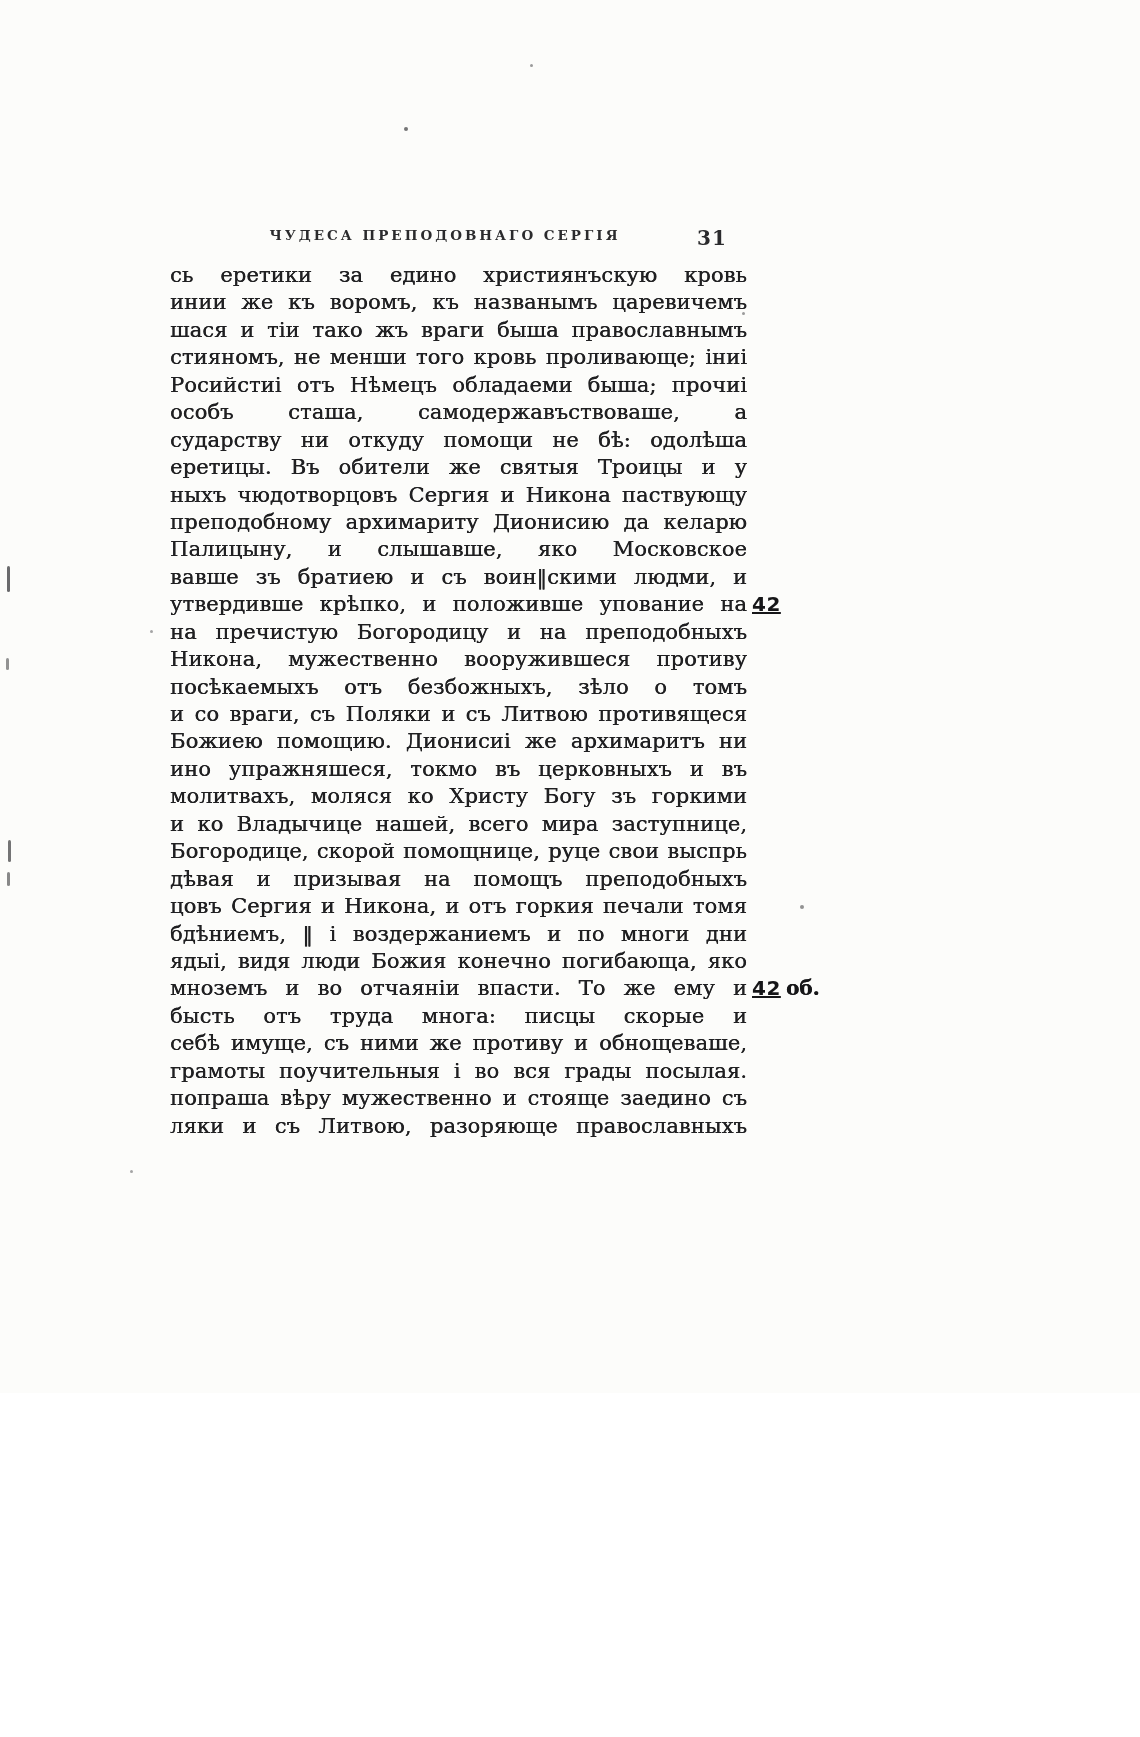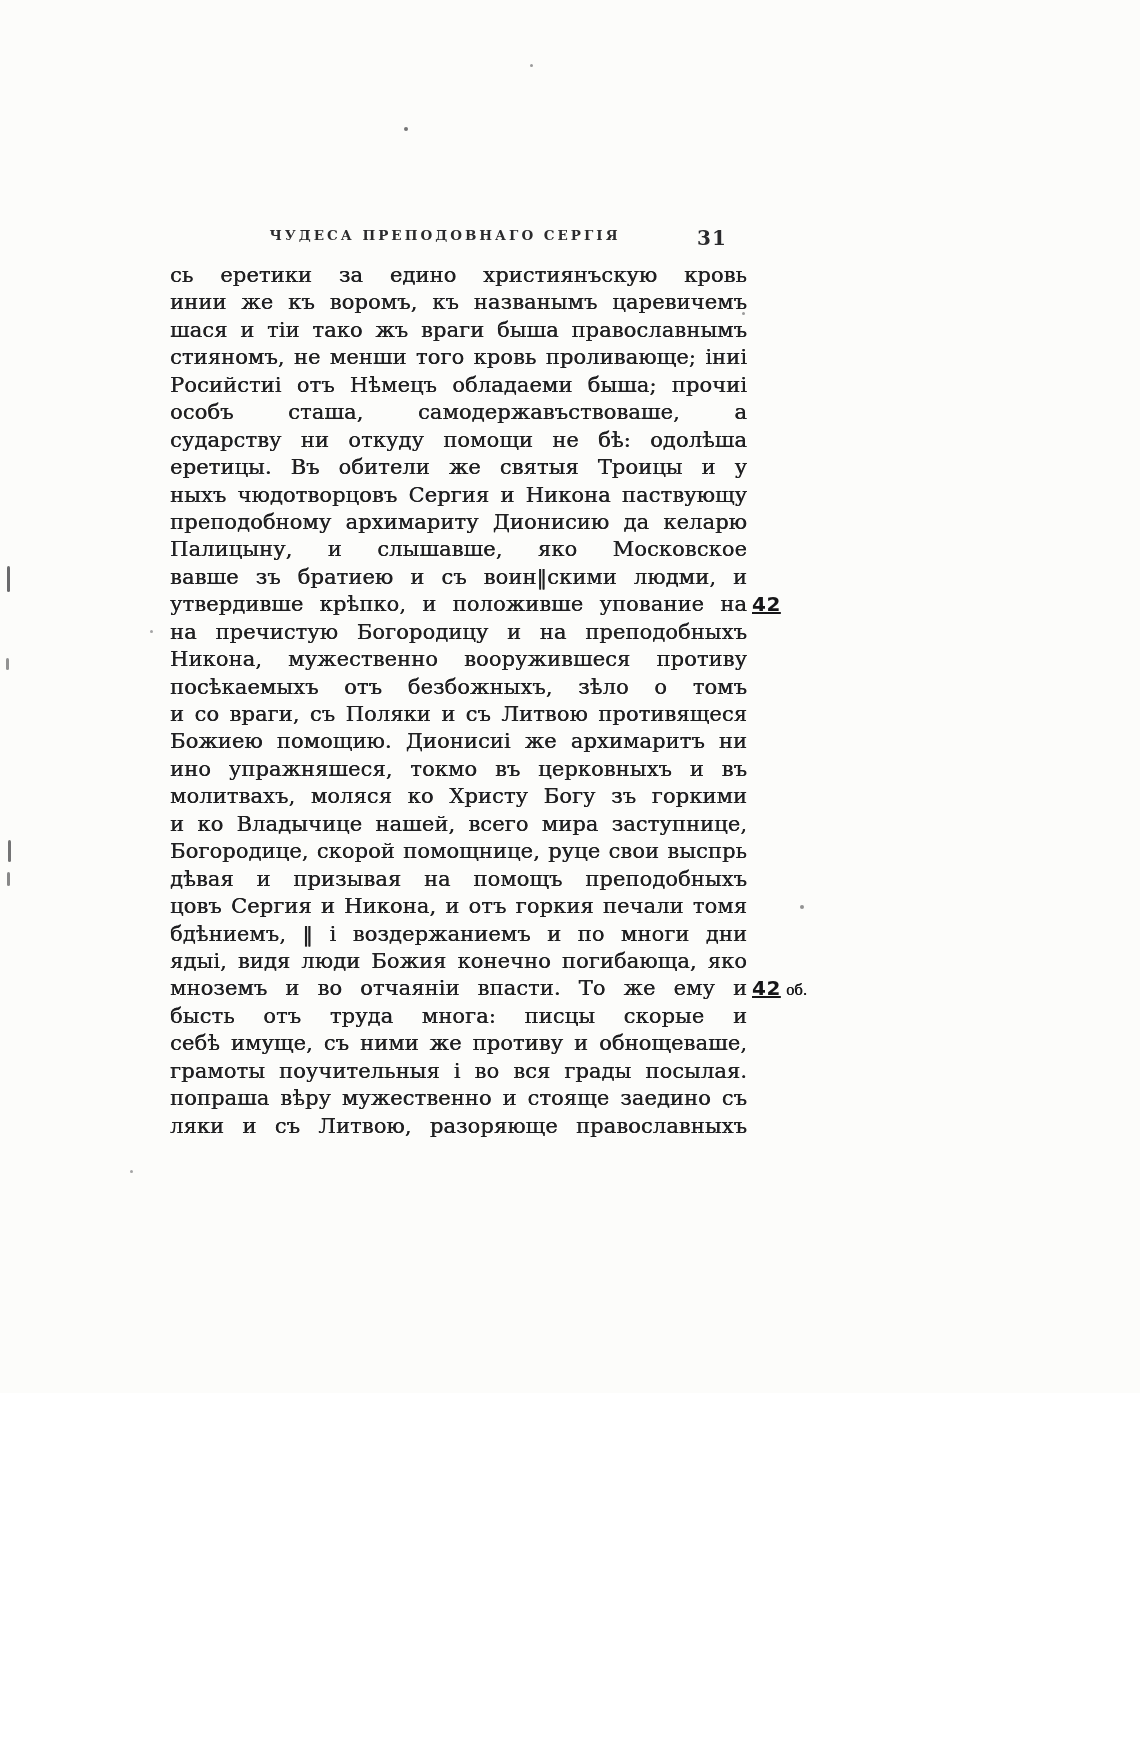--- a/index.html
+++ b/index.html
@@ -44,21 +44,21 @@
     white-space:nowrap;
     color:#161618;
   }
   .margin-note .num {
     font-size:20px; font-weight:bold;
     font-family:"DejaVu Sans","Liberation Sans",sans-serif;
     letter-spacing:0.5px;
     text-decoration:underline;
   }
   .margin-note .suffix {
-    font-size:14px; font-weight:normal;
+    font-size:20px; font-weight:bold;
     text-shadow:0.3px 0 0 currentColor;
   }
   .note-1 { top:592px; }
   .note-2 { top:976px; }
 
   
   .artifact { position:absolute; background:#3a3a3c; }
   .a-edge1 { left:7px;  top:566px;  width:3px;  height:26px; opacity:.75; border-radius:2px; }
   .a-edge2 { left:6px;  top:658px;  width:3px;  height:12px; opacity:.55; border-radius:2px; }
   .a-edge3 { left:8px;  top:840px;  width:3px;  height:22px; opacity:.7;  border-radius:2px; }

